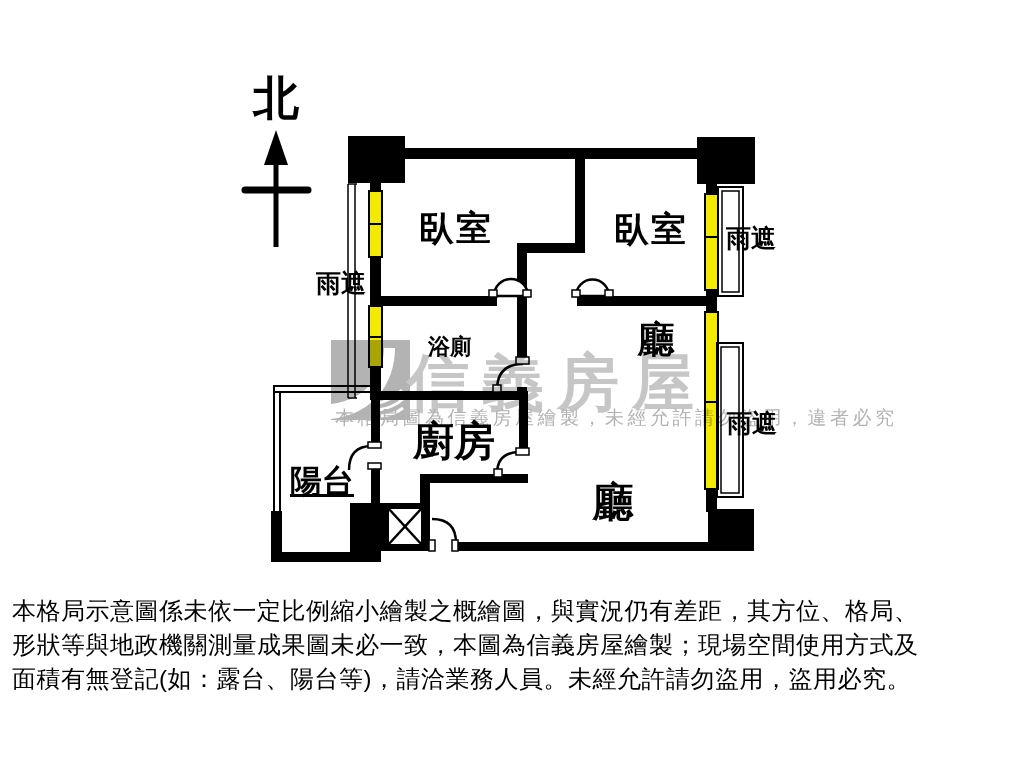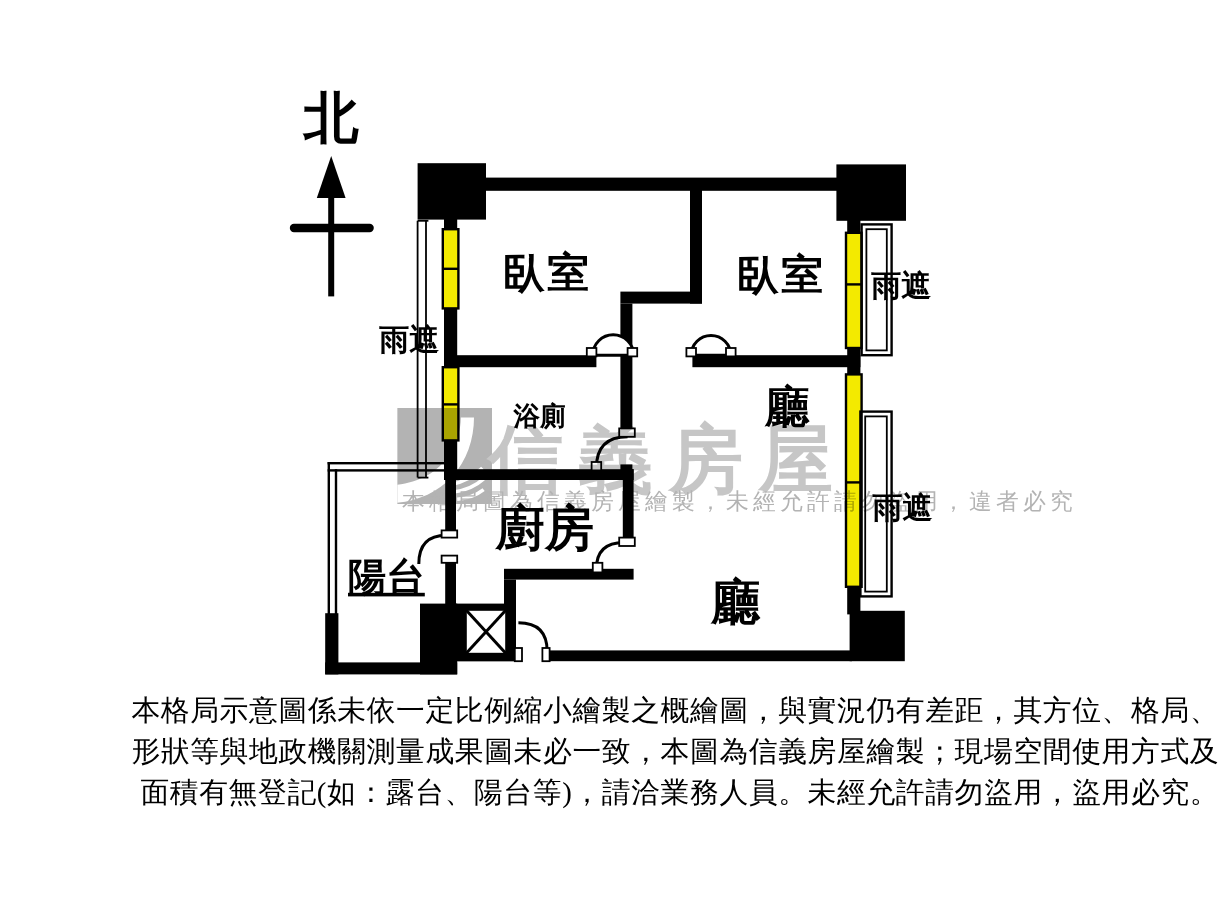--- a/index.html
+++ b/index.html
@@ -20,23 +20,23 @@
   .lbl-bedroom-left{left:456px;top:228px;font-size:35px;letter-spacing:2px;}
   .lbl-bedroom-right{left:651px;top:229px;font-size:35px;letter-spacing:2px;}
   .lbl-rain-left{left:341px;top:283px;font-size:25px;}
   .lbl-rain-tr{left:751px;top:238px;font-size:25px;}
   .lbl-rain-r{left:752px;top:423px;font-size:25px;}
   .lbl-bath{left:450px;top:347px;font-size:22px;}
   .lbl-hall-up{left:656px;top:340px;font-size:37px;}
   .lbl-hall-low{left:613px;top:502px;font-size:41px;}
   .lbl-kitchen{left:454px;top:441px;font-size:41px;font-family:Liberation Mono, monospace;}
   .lbl-balcony{left:322px;top:482px;font-size:32px;text-decoration:underline;}
-  .disclaimer{position:absolute;left:12px;top:576px;width:1004px;z-index:3;color:#000;
-              font-family:Liberation Serif, serif;font-size:24px;line-height:34px;
-              letter-spacing:0.5px;text-align:right;}
+  .disclaimer{position:absolute;left:12px;top:594px;width:1004px;z-index:3;color:#000;
+              font-family:Liberation Sans, sans-serif;font-size:24px;line-height:34px;
+              letter-spacing:0.5px;}
 </style>
 </head>
 <body>
 
 <div class="stage">
 
   <svg class="plan-svg" width="1024" height="768" viewBox="0 0 1024 768">
 
     <g>
       <line x1="276" y1="152" x2="276" y2="247" stroke="var(--wall)" stroke-width="5"></line>

